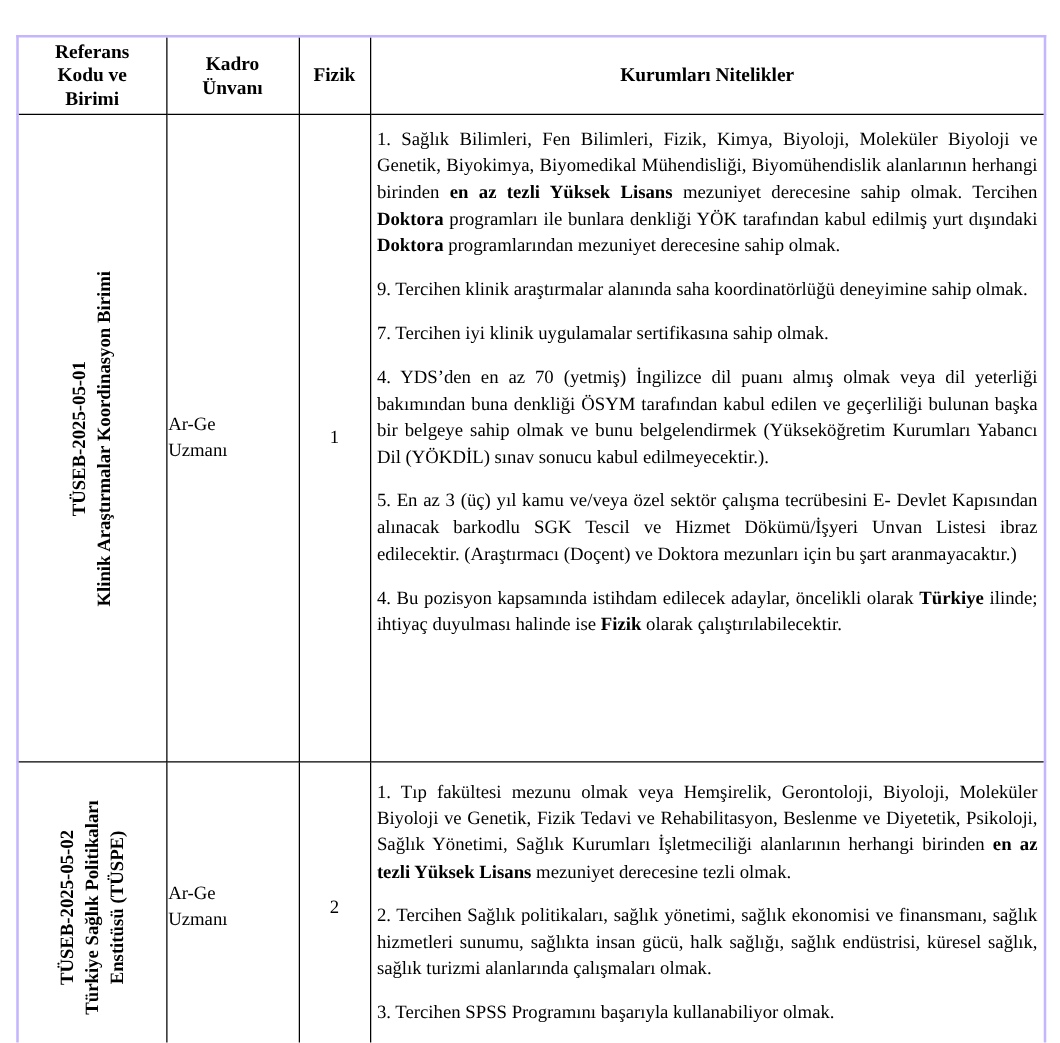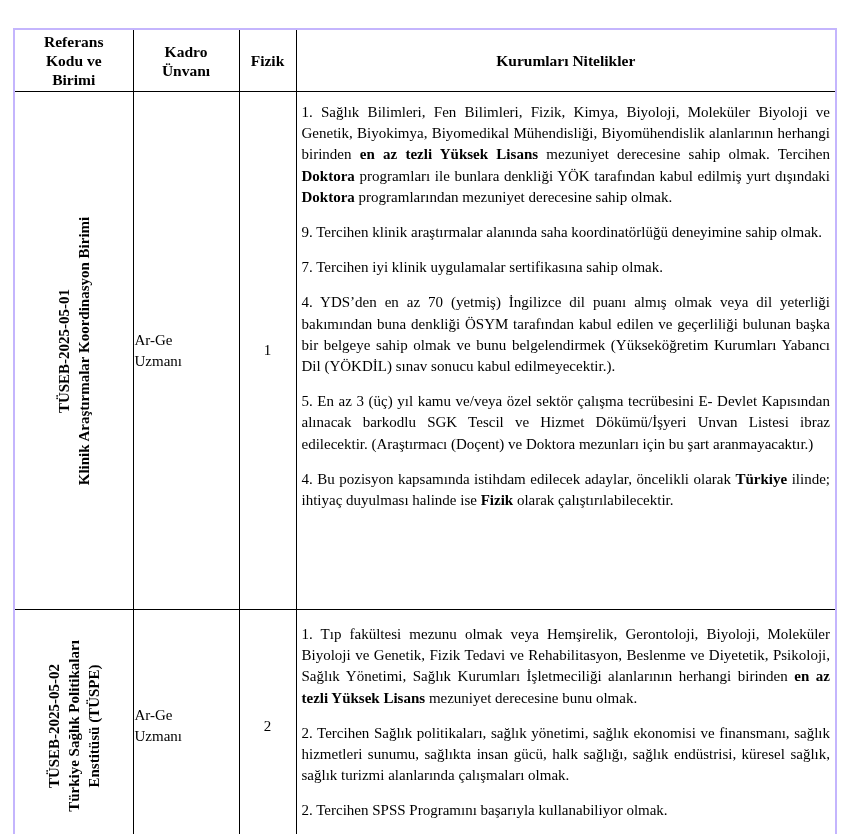--- a/index.html
+++ b/index.html
@@ -126,20 +126,20 @@
       <tr class="row-2">
         <td class="ref-cell">
           <div class="rot">TÜSEB-2025-05-02
 Türkiye Sağlık Politikaları
 Enstitüsü (TÜSPE)</div>
         </td>
         <td class="title-cell">Ar-Ge
 Uzmanı</td>
         <td class="count-cell">2</td>
         <td class="qual-cell">
-            <p><span>1.  Tıp fakültesi mezunu olmak veya Hemşirelik, Gerontoloji, Biyoloji, Moleküler Biyoloji ve Genetik, Fizik Tedavi ve Rehabilitasyon, Beslenme ve Diyetetik, Psikoloji, Sağlık Yönetimi, Sağlık Kurumları İşletmeciliği alanlarının herhangi birinden </span><b>en az tezli Yüksek Lisans</b><span> mezuniyet derecesine bunu olmak.</span></p>
+            <p><span>1.  Tıp fakültesi mezunu olmak veya Hemşirelik, Gerontoloji, Biyoloji, Moleküler Biyoloji ve Genetik, Fizik Tedavi ve Rehabilitasyon, Beslenme ve Diyetetik, Psikoloji, Sağlık Yönetimi, Sağlık Kurumları İşletmeciliği alanlarının herhangi birinden </span><b>en az tezli Yüksek Lisans</b><span> mezuniyet derecesine tezli olmak.</span></p>
             <p><span>2. Tercihen Sağlık politikaları, sağlık yönetimi, sağlık ekonomisi ve finansmanı, sağlık hizmetleri sunumu, sağlıkta insan gücü, halk sağlığı, sağlık endüstrisi, küresel sağlık, sağlık turizmi alanlarında çalışmaları olmak.</span></p>
-            <p><span>2.  Tercihen SPSS Programını başarıyla kullanabiliyor olmak.</span></p>
+            <p><span>3.  Tercihen SPSS Programını başarıyla kullanabiliyor olmak.</span></p>
           </td>
       </tr>
     </tbody>
   </table>
 </div>
 
 </body></html>

